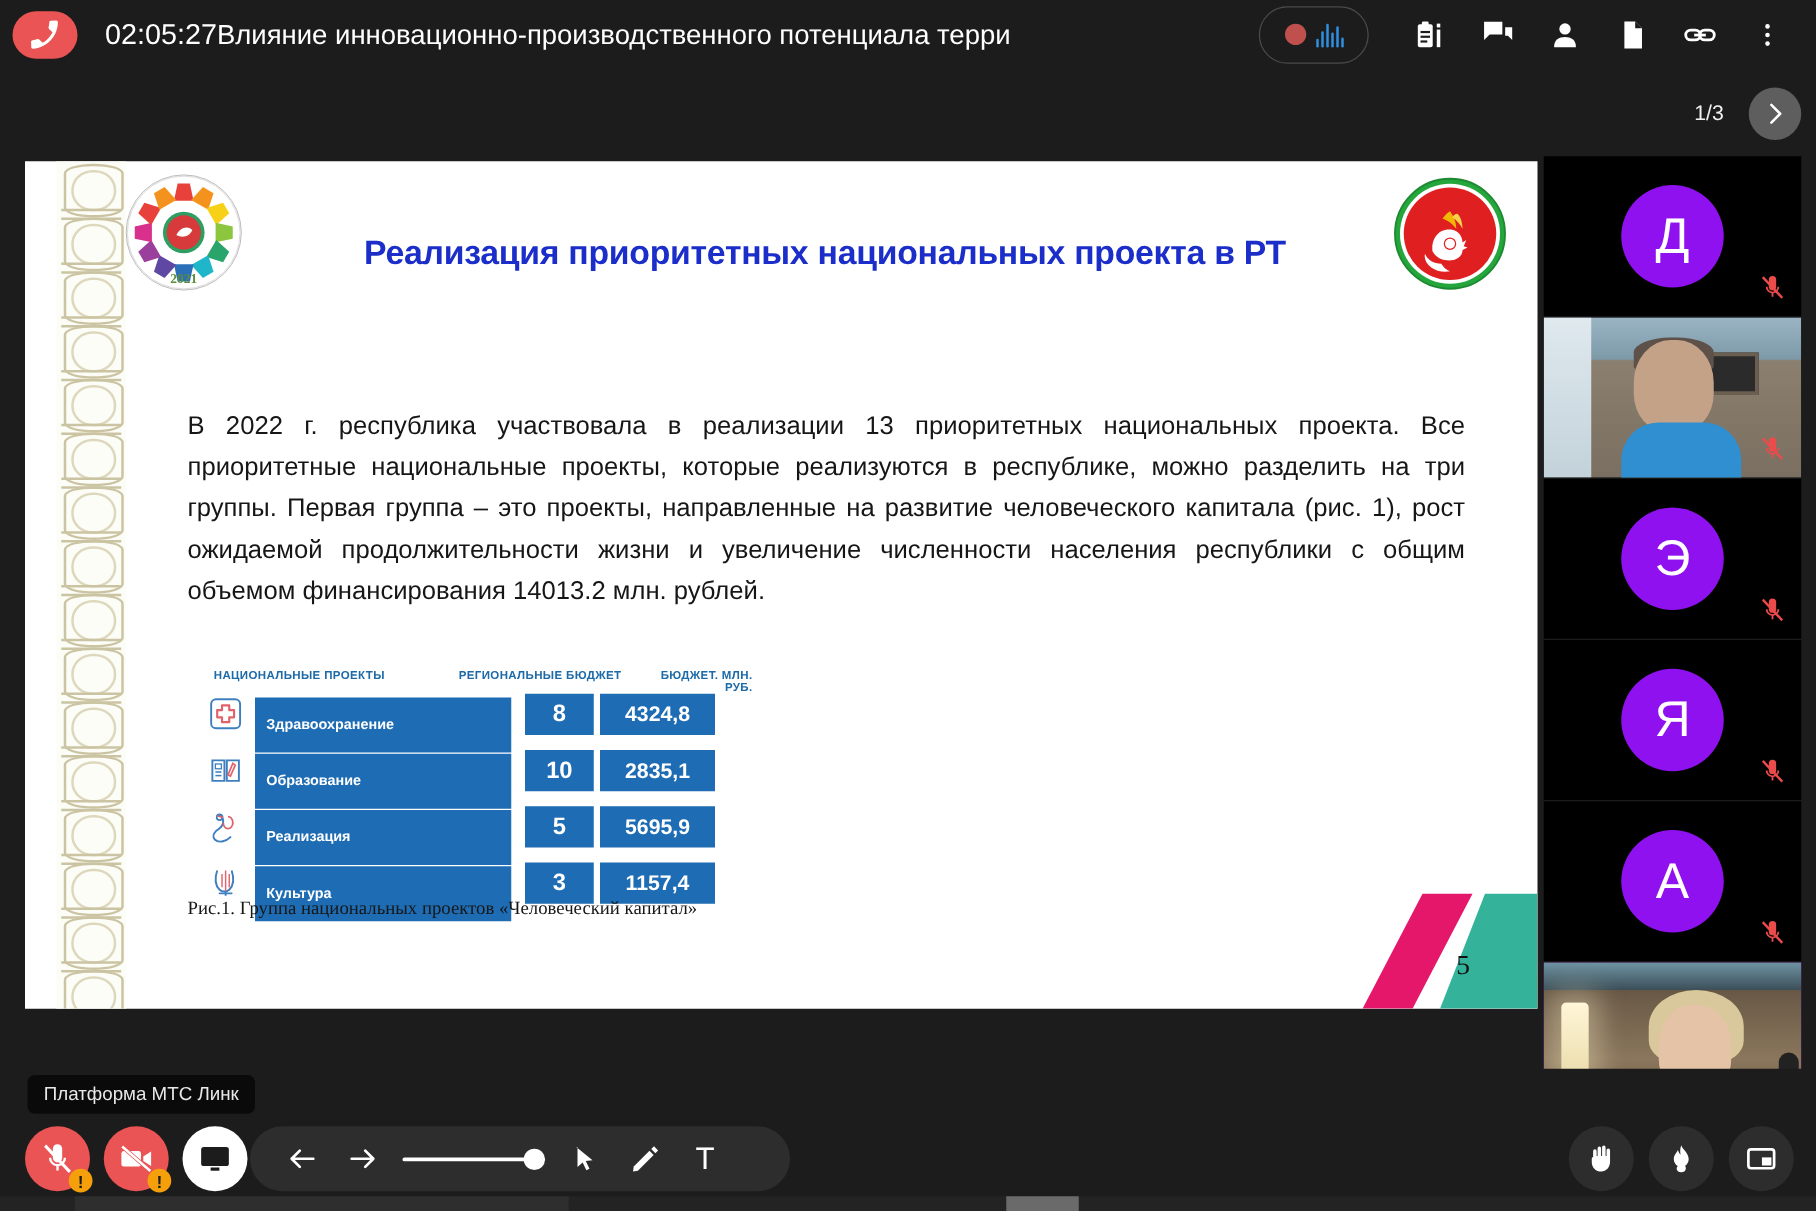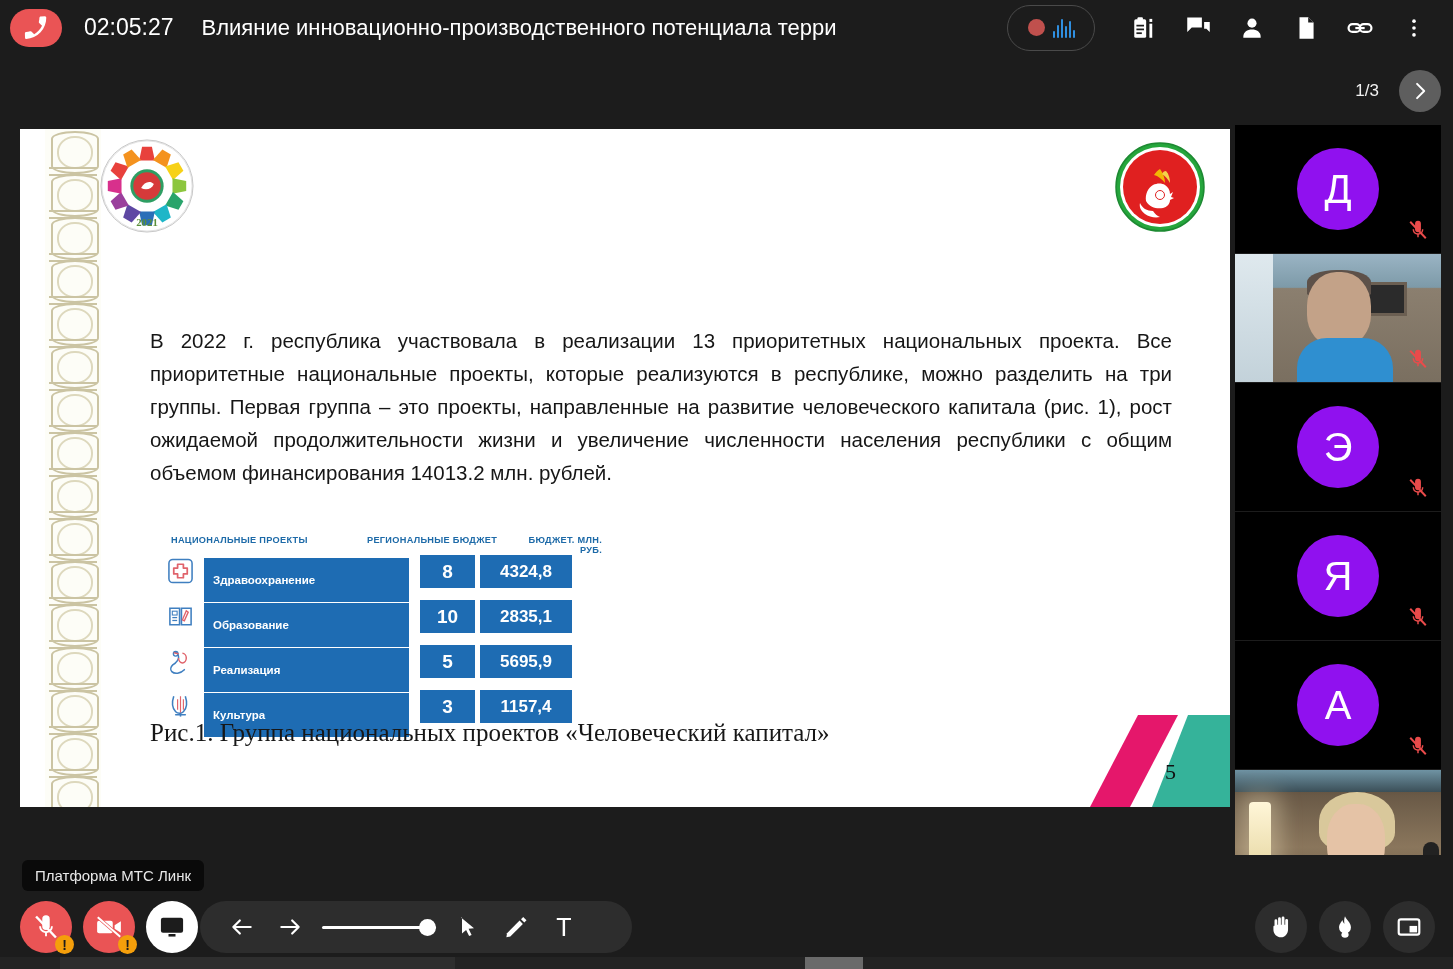--- a/index.html
+++ b/index.html
@@ -19,21 +19,21 @@
   .endcall {
     width: 52px; height: 38px; border-radius: 19px; background: #ea5455;
     margin-left: 10px; display: flex; align-items: center; justify-content: center;
     cursor: pointer; flex: 0 0 auto;
   }
   .timer {
     color: #ffffff; font-size: 23px; margin-left: 22px; letter-spacing: 0px;
     white-space: nowrap; flex: 0 0 auto;
   }
   .meeting-title {
-    color: #ffffff; font-size: 22px; margin-left: 28px;
+    color: #ffffff; font-size: 22px; 
     white-space: nowrap; overflow: hidden; max-width: 760px; flex: 0 0 auto;
   }
   .topbar-right {
     position: absolute; right: 12px; top: 0; height: 55px;
     display: flex; align-items: center; gap: 0px;
   }
   .rec-pill {
     width: 88px; height: 46px; border-radius: 23px; border: 1px solid #4a4a4a;
     display: flex; align-items: center; justify-content: center; gap: 8px;
     margin-right: 22px; cursor: pointer;
@@ -125,21 +125,21 @@
     display: flex; align-items: center; justify-content: center;
   }
   .bar-budget {
     position: absolute; left: 318px; top: 2px; width: 92px; height: 33px;
     background: #1e6cb3; color: #ffffff; font-size: 17px; font-weight: bold;
     display: flex; align-items: center; justify-content: center;
   }
 
   .fig-caption {
     position: absolute; left: 130px; top: 590px;
-    font-family: "Liberation Serif", serif; font-size: 25px; color: #171717;
+    font-family: "Liberation Serif", serif; font-size: 15px; color: #171717;
   }
 
   .corner-deco { position: absolute; right: 0; bottom: 0; width: 140px; height: 120px; }
   .corner-num {
     position: absolute; right: 54px; bottom: 22px; font-size: 22px;
     font-family: "Liberation Serif", serif; color: #111; z-index: 3;
   }
 
   
   .filmstrip {
@@ -454,20 +454,21 @@
           <circle cx="50" cy="50" r="37" fill="#e02020"></circle>
           <path d="M36 64c-1-7 2-13 7-16 4-2 9-2 12 0 3 2 5 5 5 9l3-2-2 5 3 1-4 2c0 4-3 7-7 8-6 1-13 0-17-7z" fill="#ffffff"></path>
           <path d="M30 66c2 5 7 8 13 8 2 3 4 5 7 6-5 1-11 0-15-3-4-3-6-7-5-11z" fill="#ffffff"></path>
           <path d="M50 32c3 4 5 9 5 14-3-4-7-7-11-8 2-3 4-5 6-6z" fill="#f2b705"></path>
           <path d="M56 34c3 3 4 8 4 12-2-4-5-7-8-9 1-2 2-3 4-3z" fill="#f4d24b"></path>
           <circle cx="50" cy="58" r="4.5" fill="#ffffff" stroke="#e02020" stroke-width="1"></circle>
           <circle cx="50" cy="50" r="44" fill="none" stroke="#1d8a32" stroke-width="1.5"></circle>
         </svg>
       </div>
 
+      <div class="slide-title">Реализация приоритетных национальных проекта в РТ</div>
 
       <div class="slide-body">В 2022 г. республика участвовала в реализации 13 приоритетных национальных проекта. Все приоритетные национальные проекты, которые реализуются в республике, можно разделить на три группы. Первая группа – это проекты, направленные на развитие человеческого капитала (рис. 1), рост ожидаемой продолжительности жизни и увеличение численности населения республики с общим объемом финансирования 14013.2 млн. рублей.</div>
 
       <div class="proj-table">
         <div class="th-row">
           <div class="th c1">НАЦИОНАЛЬНЫЕ ПРОЕКТЫ</div>
           <div class="th c2">РЕГИОНАЛЬНЫЕ БЮДЖЕТ</div>
           <div class="th c3">БЮДЖЕТ. МЛН. РУБ.</div>
         </div>
 

